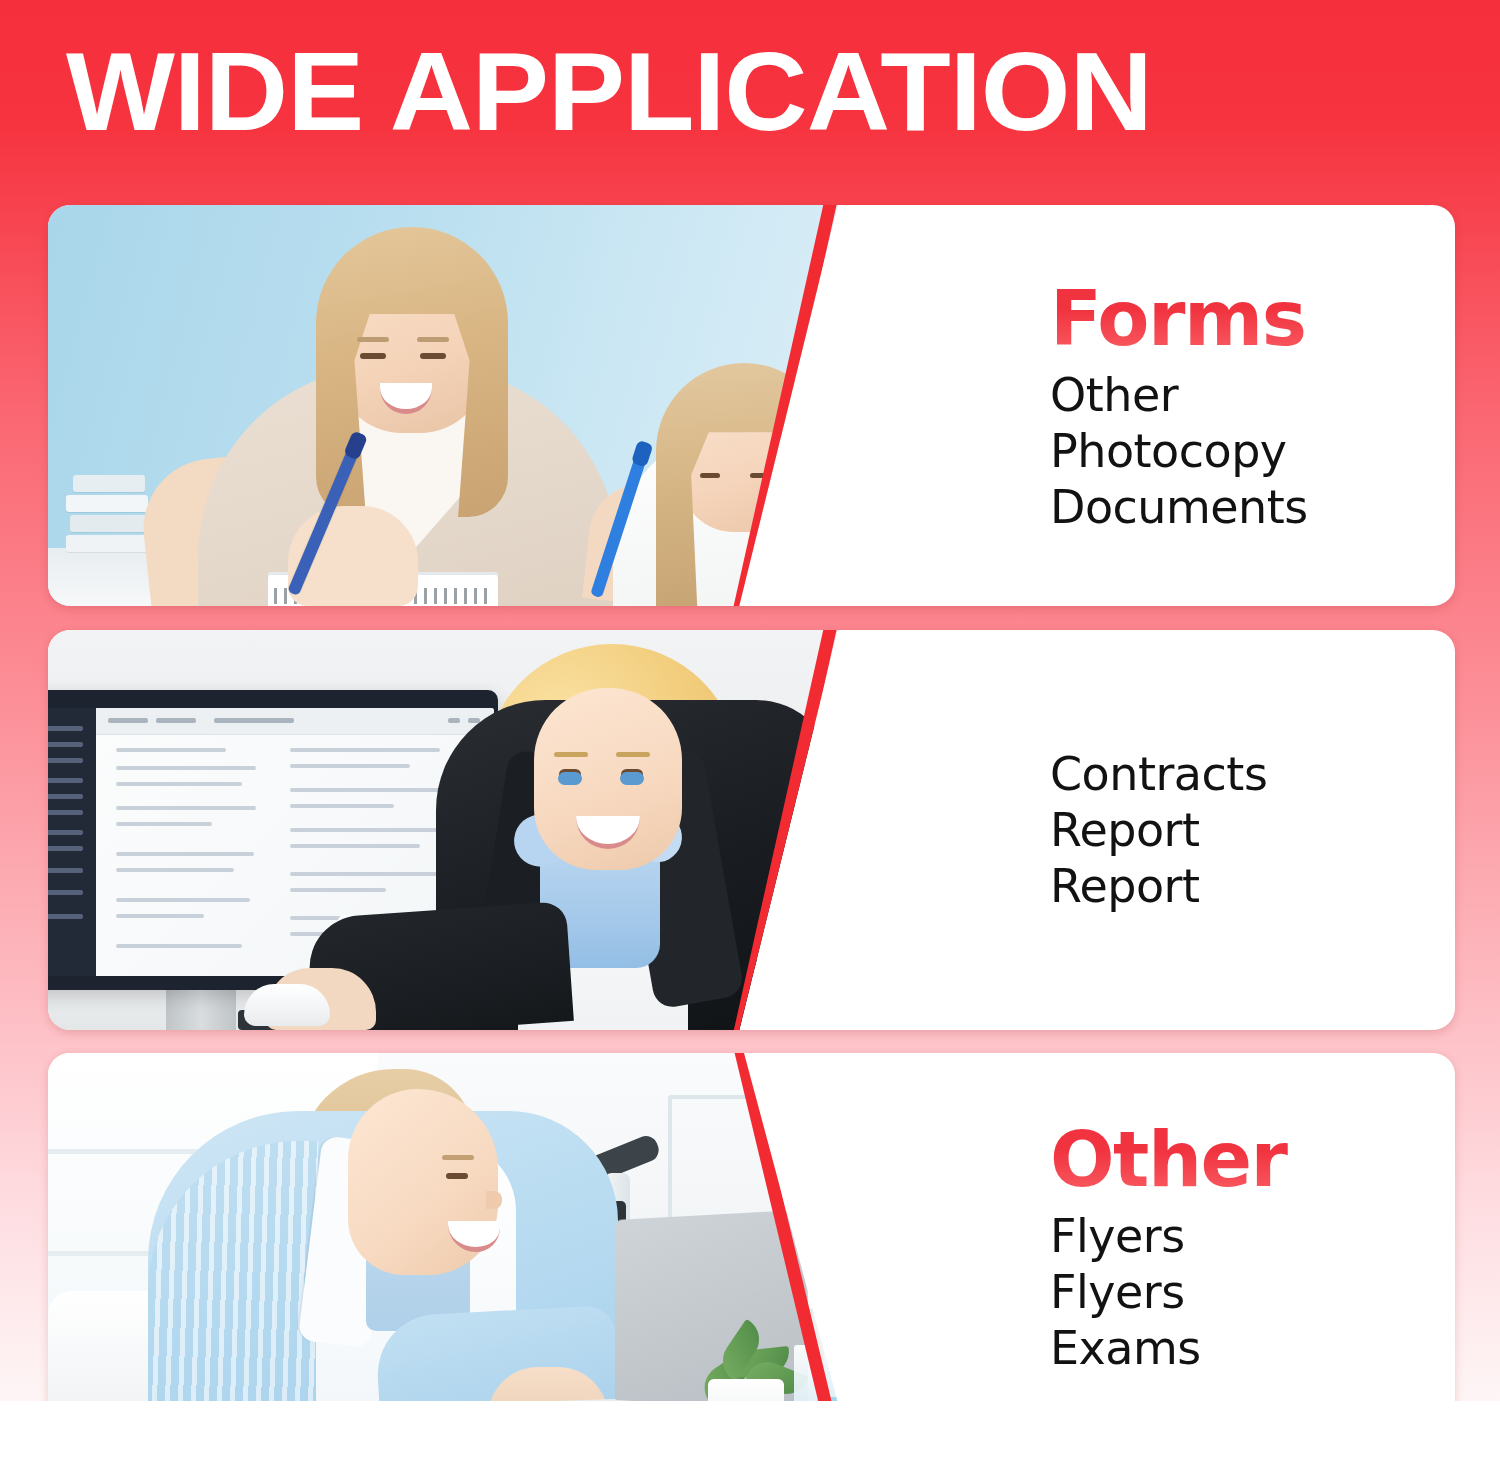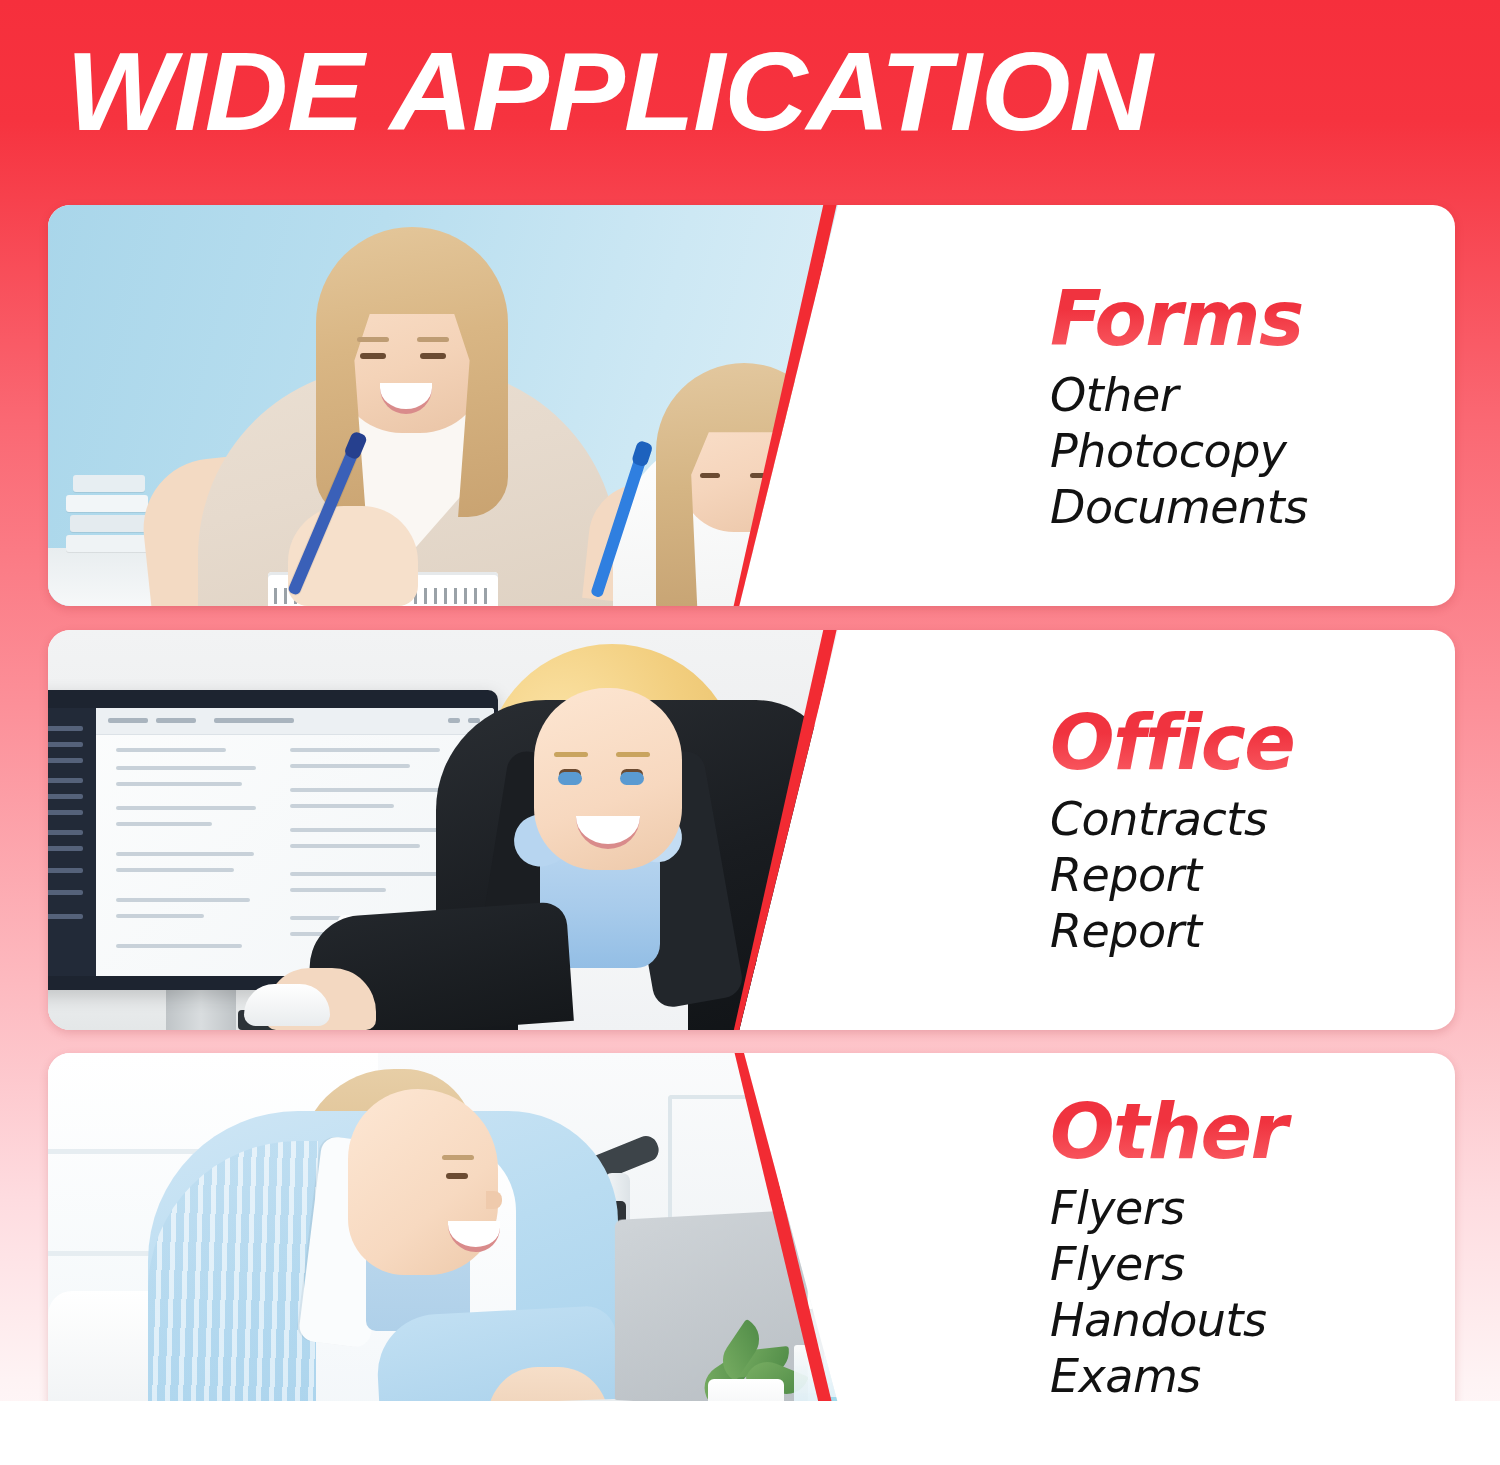--- a/index.html
+++ b/index.html
@@ -15,21 +15,20 @@
     font-family: "Liberation Sans", sans-serif;
     background: linear-gradient(to bottom,
         #F62F3C 0px,
         #F6333F 120px,
         #FA6873 420px,
         #FC8F98 700px,
         #FDB9BF 980px,
         #FEDCE0 1200px,
         #FEF3F4 1380px,
         #FFFBFB 1465px);
-    font-style: italic;
   }
 
   
   .title-bar {
     position: absolute;
     left: 0; top: 0;
     width: 1500px; height: 190px;
   }
   .title-text {
     position: absolute;
@@ -527,21 +526,20 @@
         <div class="p2-eye r"></div>
         <div class="p2-smile"></div>
         <div class="p2-arm"></div>
         <div class="p2-hand"></div>
         <div class="p2-mouse"></div>
       </div>
       <div class="diag diag-left"></div>
     </div>
 
     <div class="panel">
-      <div class="panel-heading">Office</div>
       <ul class="panel-list">
         <li>Contracts</li>
         <li>Report</li>
         <li>Report</li>
       </ul>
     </div>
   </div>
 
   <div class="card card-3">
 
@@ -595,19 +593,18 @@
 
       </div>
       <div class="diag diag-right"></div>
     </div>
 
     <div class="panel">
       <div class="panel-heading">Other</div>
       <ul class="panel-list">
         <li>Flyers</li>
         <li>Flyers</li>
-        <li>Handouts</li>
         <li>Exams</li>
       </ul>
     </div>
   </div>
 
 </div>
 
 </body></html>

